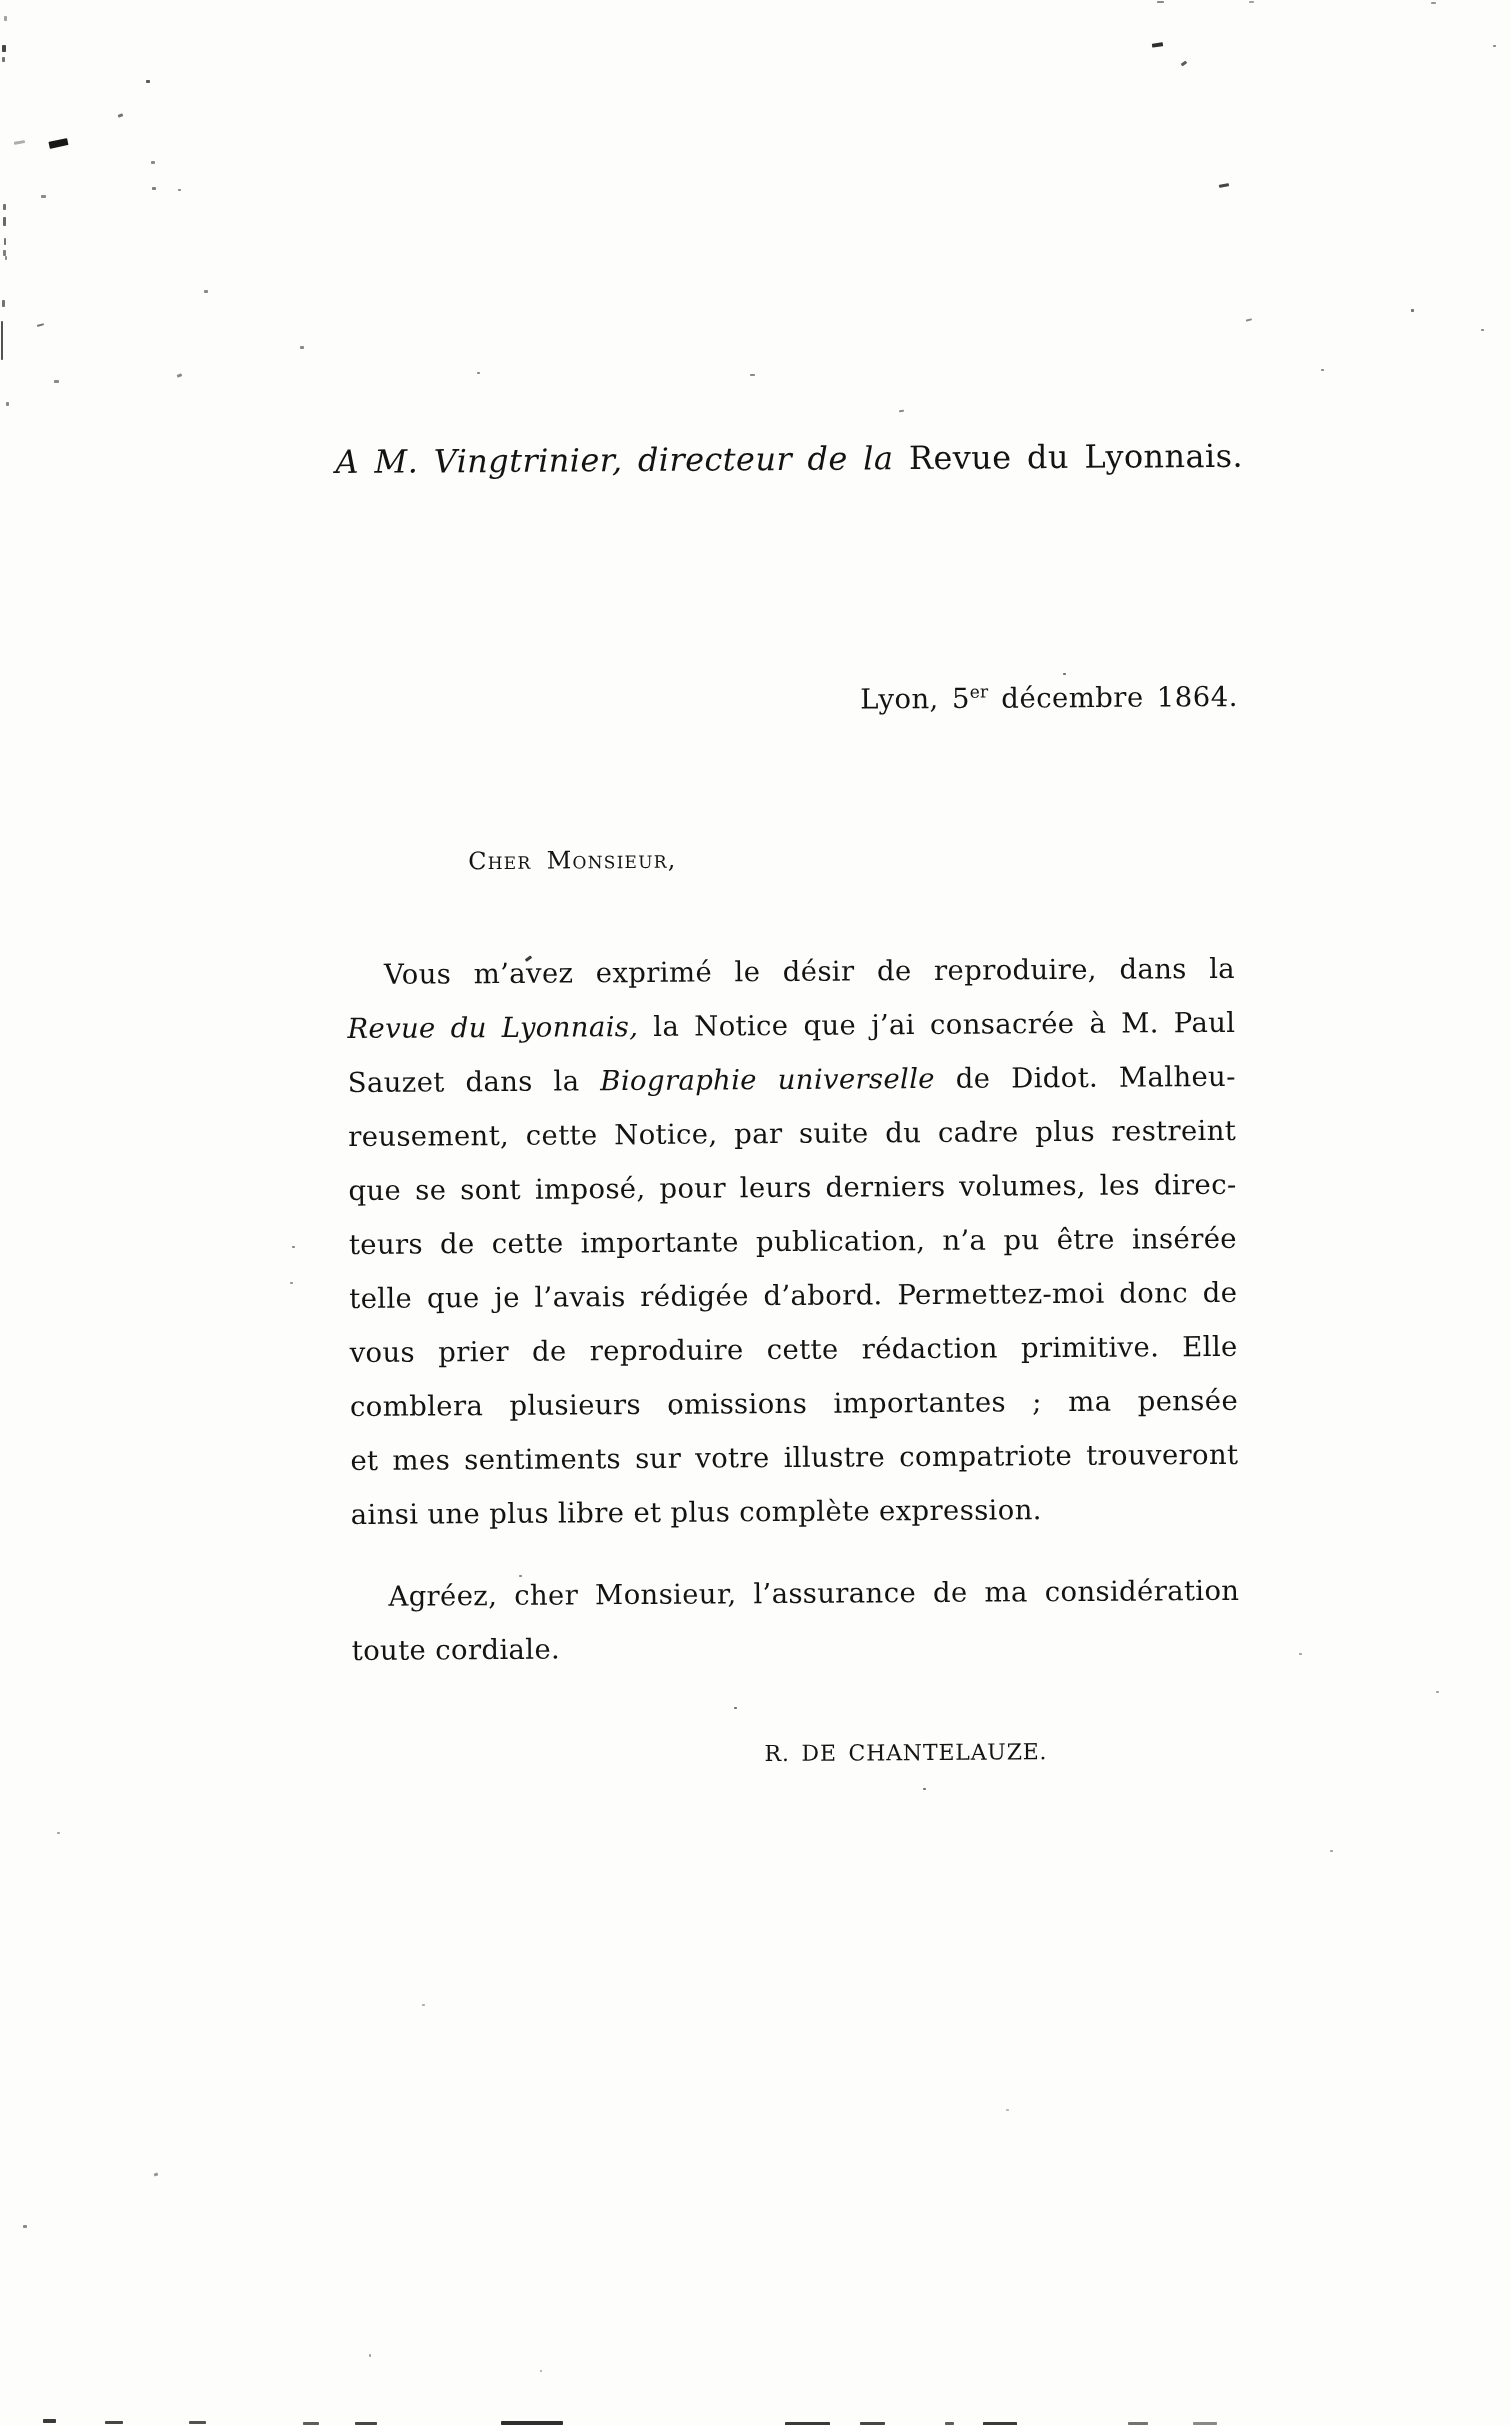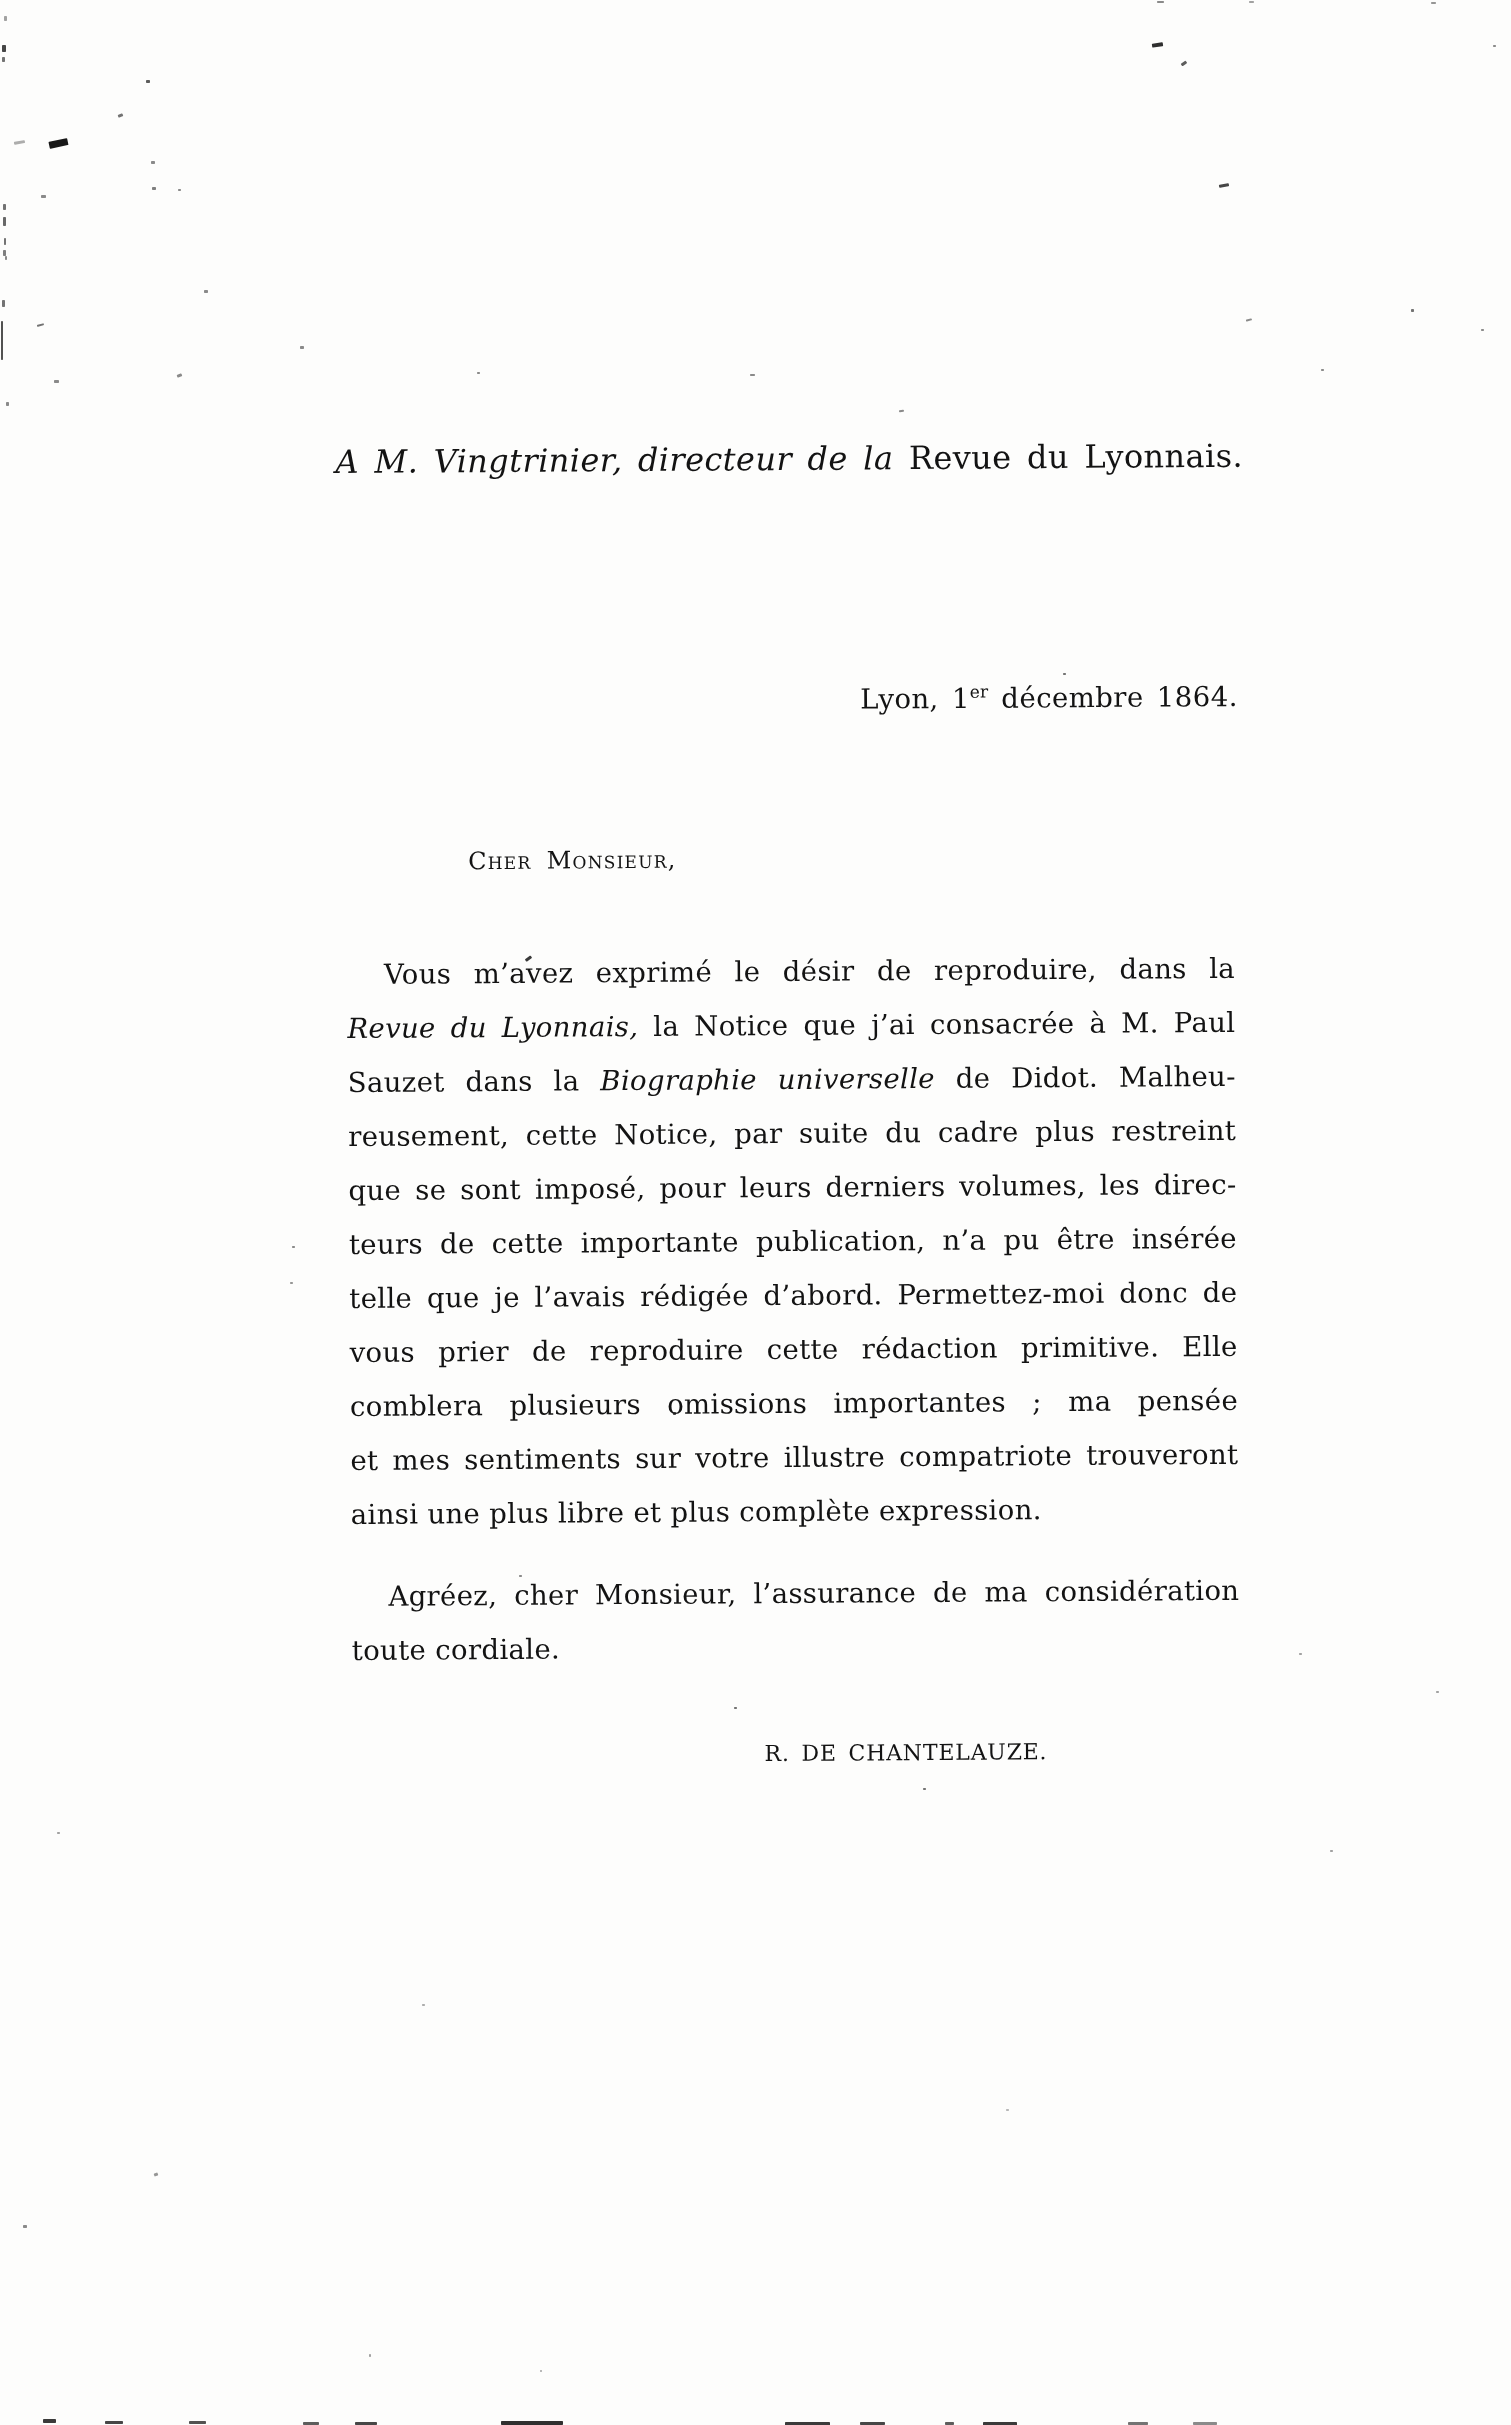--- a/index.html
+++ b/index.html
@@ -72,21 +72,21 @@
 <body>
 
 <div id="scan">
   <div id="sheet">
 
     <div class="addressee">
       <span class="it">A M. Vingtrinier, directeur de la </span><span>Revue du Lyonnais.</span>
     </div>
 
     <div class="dateline">
-      <span>Lyon, 1</span><sup>er</sup><span> décembre 1864.</span>
+      <span>Lyon, 5</span><sup>er</sup><span> décembre 1864.</span>
     </div>
 
     <div class="salutation">Cher Monsieur,</div>
 
     <div class="letter-body" id="letter-body">
         <div class="para">
           <div class="line first"><span>Vous m’avez exprimé le désir de reproduire, dans la</span></div>
           <div class="line"><span class="it">Revue du Lyonnais,</span><span> la Notice que j’ai consacrée à M. Paul</span></div>
           <div class="line"><span>Sauzet dans la </span><span class="it">Biographie universelle</span><span> de Didot. Malheu-</span></div>
           <div class="line"><span>reusement, cette Notice, par suite du cadre plus restreint</span></div>

